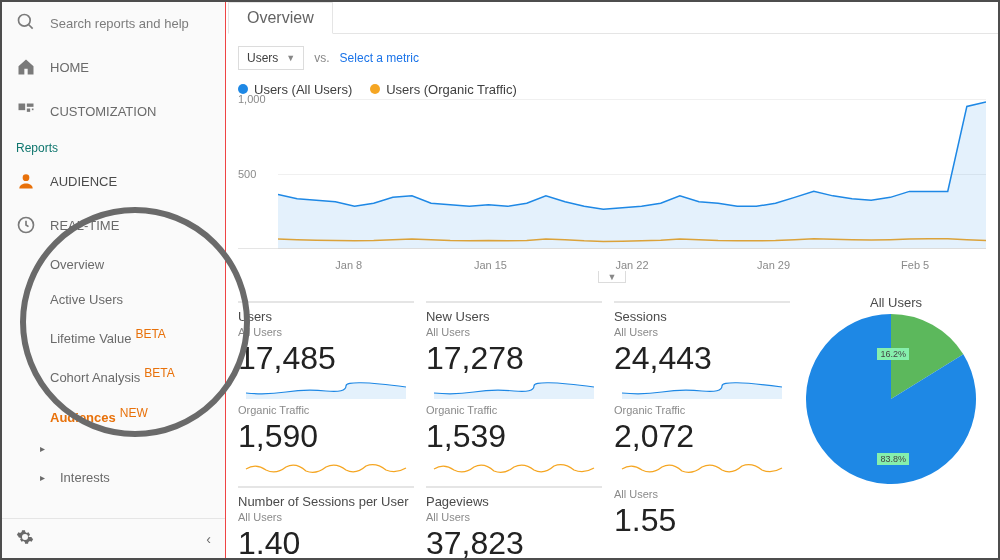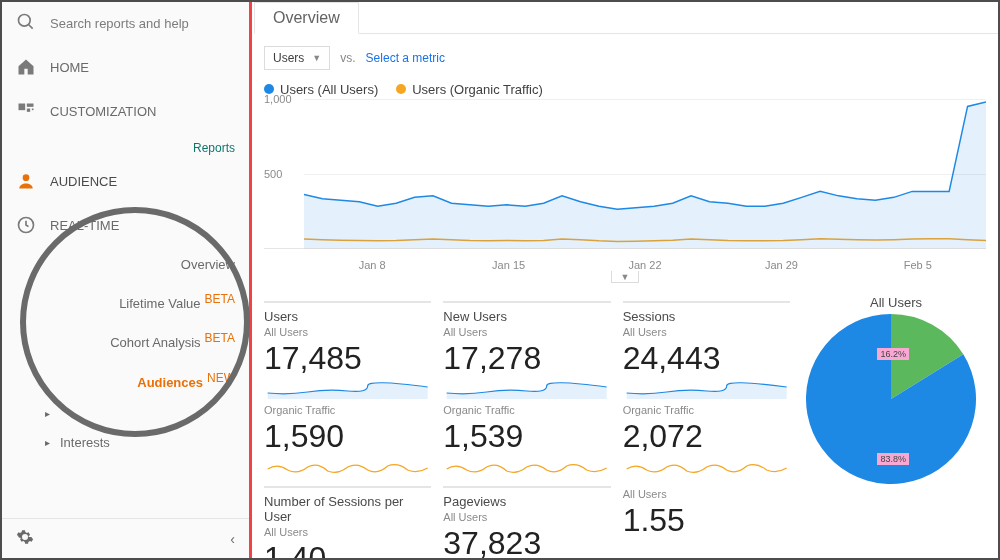--- a/index.html
+++ b/index.html
@@ -1,21 +1,21 @@
 <!DOCTYPE html>
 <html><head>
 <meta charset="utf-8">
 <style>
   * { box-sizing: border-box; margin: 0; padding: 0; }
   html, body { width: 1000px; height: 560px; font-family: Arial, sans-serif; font-size: 13px; color: #404040; }
   body { border: 2px solid #4d4d4d; display: flex; flex-direction: column; background: #fff; overflow: hidden; }
   .app { flex: 1; display: flex; min-height: 0; }
 
   
-  .sidebar { width: 250px; background: #fafafa; border-right: 3px solid #ef4444; position: relative; text-align: right; }
+  .sidebar { width: 224px; background: #fafafa; border-right: 1px solid #ef4444; position: relative; }
   .search { display: flex; align-items: center; padding: 10px 14px 10px 14px; color: #7c7c7c; }
   .search svg { width: 20px; height: 20px; margin-right: 14px; fill: none; stroke: #7a7a7a; stroke-width: 2; }
   .nav-item { display: flex; align-items: center; padding: 12px 14px; cursor: pointer; color: #6a6a6a; }
   .nav-item .icon-slot { width: 20px; height: 20px; margin-right: 14px; display:flex; align-items:center; justify-content:center; }
   .label-reports { padding: 8px 14px 4px; font-size: 12px; color: #0f766e; }
   .sub { padding: 10px 14px 10px 48px; color: #6a6a6a; cursor: pointer; }
   .sub.active { color: #e8710a; font-weight: bold; }
   .sub .sup { color: #e8710a; font-size: 12px; font-weight: normal; margin-left: 4px; vertical-align: super; }
   .sub .sup.beta { color: #e8710a; }
   .sub-expand { display:flex; align-items:center; padding: 8px 14px 8px 38px; color:#6a6a6a; cursor:pointer;}
@@ -56,21 +56,21 @@
   .cards { display:flex; align-items:flex-start; padding:8px 12px; gap:4px;}
   .left-cards { flex:1; display:flex; flex-wrap:wrap;}
   .card { width: 33.33%; padding:6px 12px 0 0; }
   .card .title { font-size:13px; color:#4a4a4a; border-top:2px solid #e5e5e5; padding-top:6px;}
   .card .sublbl { font-size:11px; color:#8a8a8a; margin-top:2px;}
   .card .big { font-size:32px; color:#222; margin:2px 0 2px;}
   .spark { width:100%; height:20px; }
   .pie-wrap { width:180px; text-align:center;}
   .pie-wrap .ptitle { font-size:13px; color:#4a4a4a; margin-bottom:4px;}
   .pie { width:170px; height:170px; position:relative;}
-  .pie-label { position:absolute; background:#f9a8d4; font-size:9px; color:#444; padding:1px 3px;}
+  .pie-label { position:absolute; background:#86efac; font-size:9px; color:#444; padding:1px 3px;}
 </style>
 </head>
 <body>
 
 <div class="app">
 
   <div class="sidebar">
     <div class="search">
       <span class="icon-slot">
         <svg viewBox="0 0 24 24">
@@ -118,20 +118,21 @@
       <span class="icon-slot">
         <svg viewBox="0 0 24 24" fill="none" stroke="#7a7a7a" stroke-width="2">
             <circle cx="12" cy="12" r="9"></circle>
             <path d="M12 7v5l3 2"></path>
           </svg>
       </span>
       <span>REAL-TIME</span>
     </div>
 
     <div class="sub"><span>Overview</span></div>
+    <div class="sub"><span>Active Users</span></div>
     <div class="sub"><span>Lifetime Value</span><span class="sup beta">BETA</span></div>
     <div class="sub"><span>Cohort Analysis</span><span class="sup beta">BETA</span></div>
     <div class="sub active"><span>Audiences</span><span class="sup">NEW</span></div>
 
     <div class="sub-expand">
         <span class="arrow">▸</span>
       </div>
     <div class="sub-expand">
         <span class="arrow">▸</span>
         <span>Interests</span>

